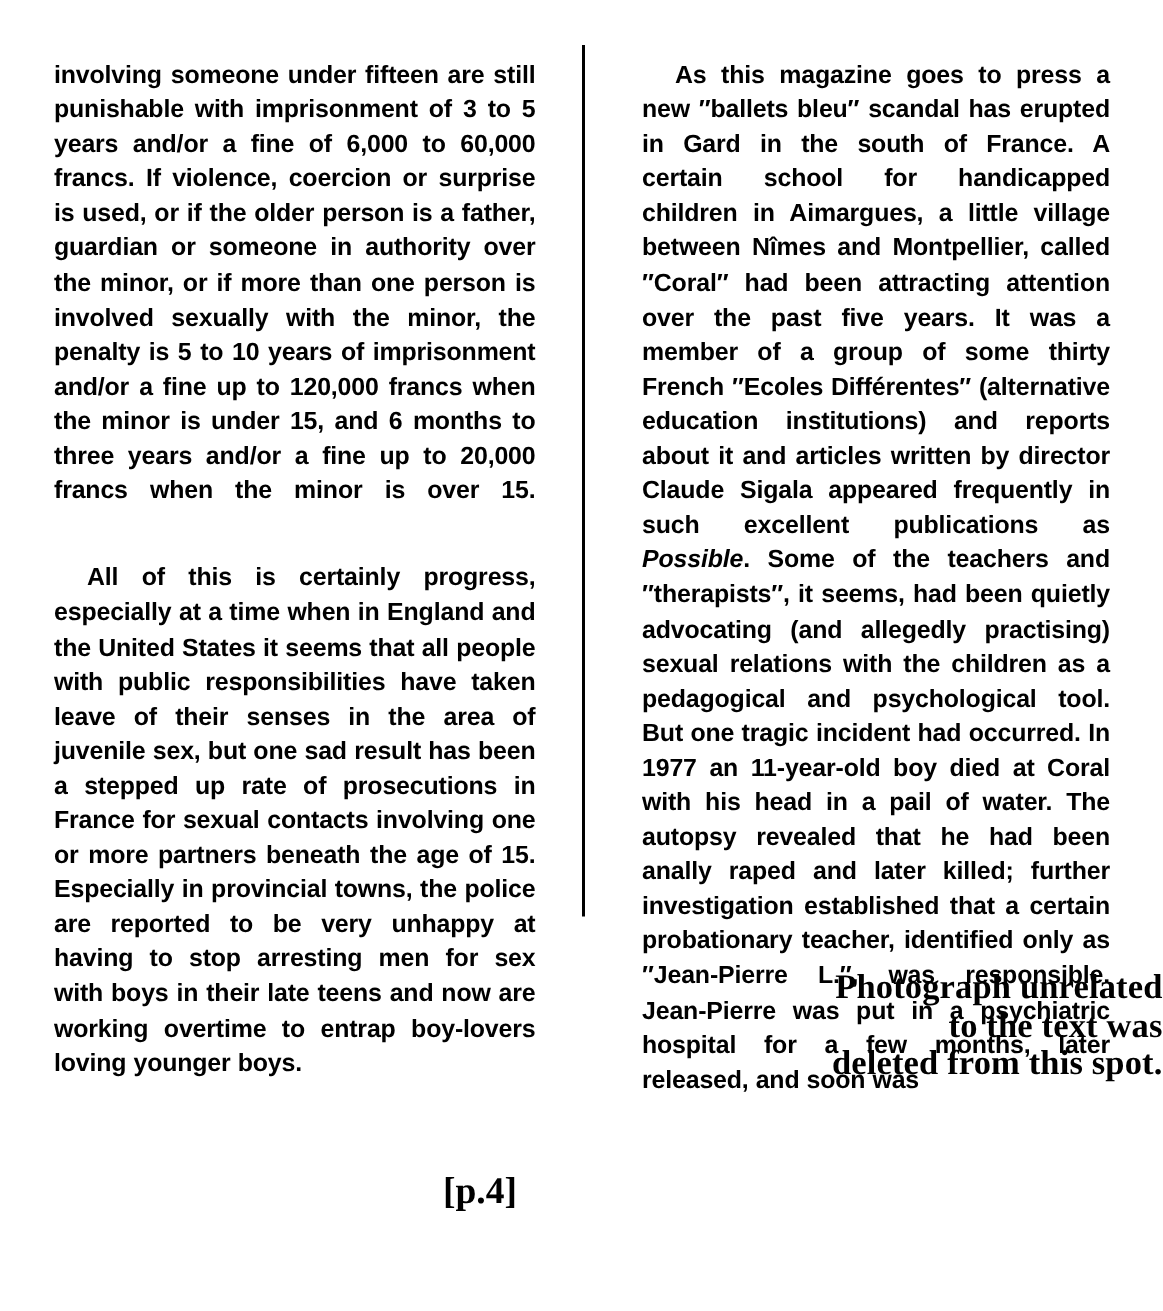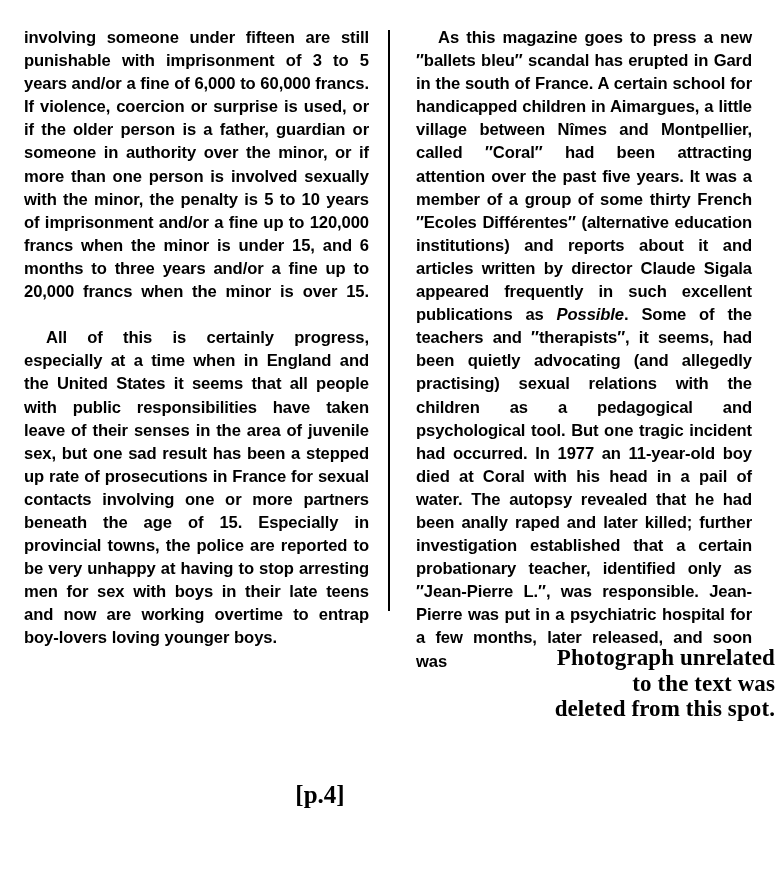--- a/index.html
+++ b/index.html
@@ -35,21 +35,21 @@
     font-weight: 600;
     letter-spacing: -0.1px;
     word-spacing: 0.2px;
     -webkit-font-smoothing: none;
   }
 
   .column.left  { left: 24px; }
   .column.right { left: 416px; width: 336px; }
 
   .column p {
-    margin: 0;
+    margin: 12px;
     text-align: justify;
     text-justify: inter-word;
   }
   .column p.indent {
     text-indent: 22px;
   }
   
   .column p.justify-last::after {
     content: "";
     display: inline-block;

